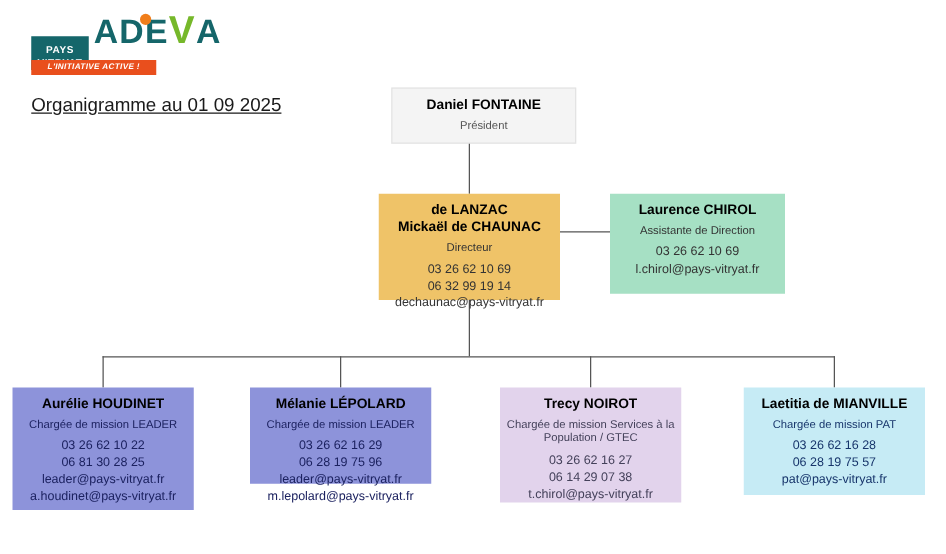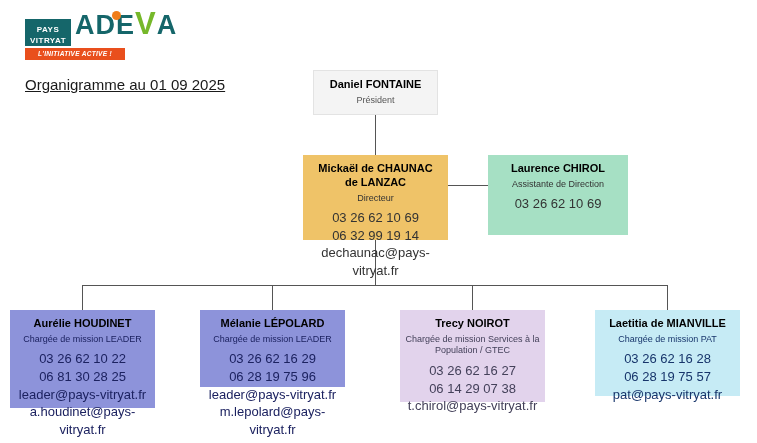--- a/index.html
+++ b/index.html
@@ -2,41 +2,41 @@
 <html><head>
 <meta charset="utf-8">
 <style>
   * { margin:0; padding:0; box-sizing:border-box; }
   html,body { background:#ffffff; }
   body { font-family:"Liberation Sans", sans-serif; }
   .canvas { position:relative; width:757px; height:443px; background:#ffffff; overflow:hidden; }
 
   
   .logo { position:absolute; left:25px; top:10px; width:170px; height:58px; }
-  .logo-badge { position:absolute; left:0; top:9px; width:46px; height:27px; background:#15666a;
+  .logo-badge { position:absolute; left:0; top:19px; width:46px; height:27px; background:#15666a;
                 color:#fff; font-size:8px; font-weight:bold; text-align:center; line-height:1.35;
                 padding-top:6px; letter-spacing:0.5px; }
   .logo-word { position:absolute; left:50px; top:-4px; font-size:27px; font-weight:bold;
                color:#15666a; letter-spacing:1px; }
   .logo-word .lv { color:#76b82a; font-size:31px; }
   .logo-dot { position:absolute; left:87px; top:1px; width:9px; height:9px;
               background:#f07d1a; border-radius:50%; z-index:2; }
   .logo-banner { position:absolute; left:0; top:38px; width:100px; height:12px; background:#e94f1d;
                  color:#fff; font-size:6.5px; font-style:italic; font-weight:bold; text-align:center;
                  line-height:12px; letter-spacing:0.3px; }
 
   .title { position:absolute; left:25px; top:76px; font-size:15px; font-weight:normal; color:#1a1a1a;text-decoration:underline; }
 
   
   .box { position:absolute; text-align:center; padding:7px 4px 4px 4px; }
   .box .name { font-size:11px; font-weight:bold; color:#000; line-height:1.25; margin-bottom:3px; }
   .box .role { font-size:9px; line-height:1.3; margin-bottom:5px; }
-  .box .line { font-size:13px; line-height:1.35; }
+  .box .line { font-size:10px; line-height:1.35; }
 
-  .president { left:313px; top:70px; width:125px; height:45px; background:#f4f4f4; border:1px solid #e3e3e3; }
+  .president { left:313px; top:70px; width:148px; height:45px; background:#f4f4f4; border:1px solid #e3e3e3; }
   .president .role { color:#555; margin-bottom:12px; }
 
   .director  { left:303px; top:155px; width:145px; height:85px; background:#efc368; }
   .director .role, .director .line { color:#333; }
 
   .assistant { left:488px; top:155px; width:140px; height:80px; background:#a6e0c4; }
   .assistant .role, .assistant .line { color:#333; }
 
   .staff-0, .staff-1 { background:#8d93da; }
   .staff-0 .role, .staff-0 .line, .staff-1 .role, .staff-1 .line { color:#1c2260; }
@@ -79,33 +79,34 @@
   <div class="cline" style="left:448px; top:185px; width:40px; height:1px;"></div>
   <div class="cline" style="left:375px; top:240px; width:1px; height:45px;"></div>
   <div class="cline" style="left:82px;  top:285px; width:586px; height:1px;"></div>
   <div class="cline" style="left:82px;  top:285px; width:1px; height:25px;"></div>
   <div class="cline" style="left:272px; top:285px; width:1px; height:25px;"></div>
   <div class="cline" style="left:472px; top:285px; width:1px; height:25px;"></div>
   <div class="cline" style="left:667px; top:285px; width:1px; height:25px;"></div>
 
   <div class="box director">
     <div class="name">
+      <div>de LANZAC</div>
       <div>Mickaël de CHAUNAC</div>
-      <div>de LANZAC</div>
     </div>
     <div class="role">Directeur</div>
     <div class="line">03 26 62 10 69</div>
     <div class="line">06 32 99 19 14</div>
     <div class="line">dechaunac@pays-vitryat.fr</div>
   </div>
 
   <div class="box assistant">
     <div class="name">Laurence CHIROL</div>
     <div class="role">Assistante de Direction</div>
     <div class="line">03 26 62 10 69</div>
+    <div class="line">l.chirol@pays-vitryat.fr</div>
   </div>
 
   <div class="box staff-0">
     <div class="name">Aurélie HOUDINET</div>
     <div class="role">Chargée de mission LEADER</div>
     <div class="line">03 26 62 10 22</div>
     <div class="line">06 81 30 28 25</div>
     <div class="line">leader@pays-vitryat.fr</div>
     <div class="line">a.houdinet@pays-vitryat.fr</div>
   </div>

